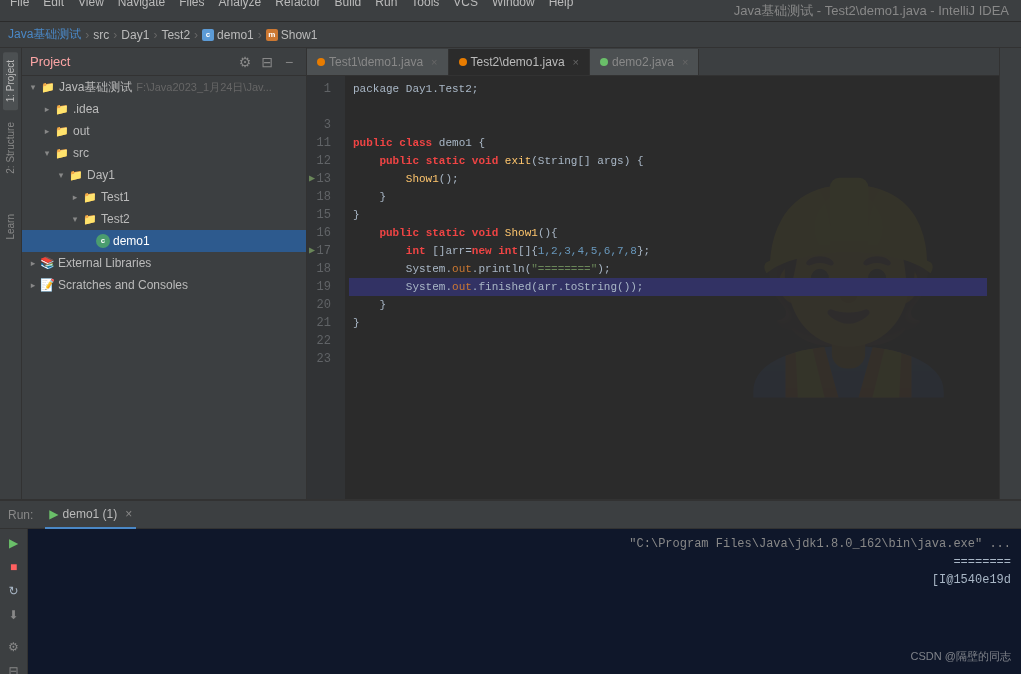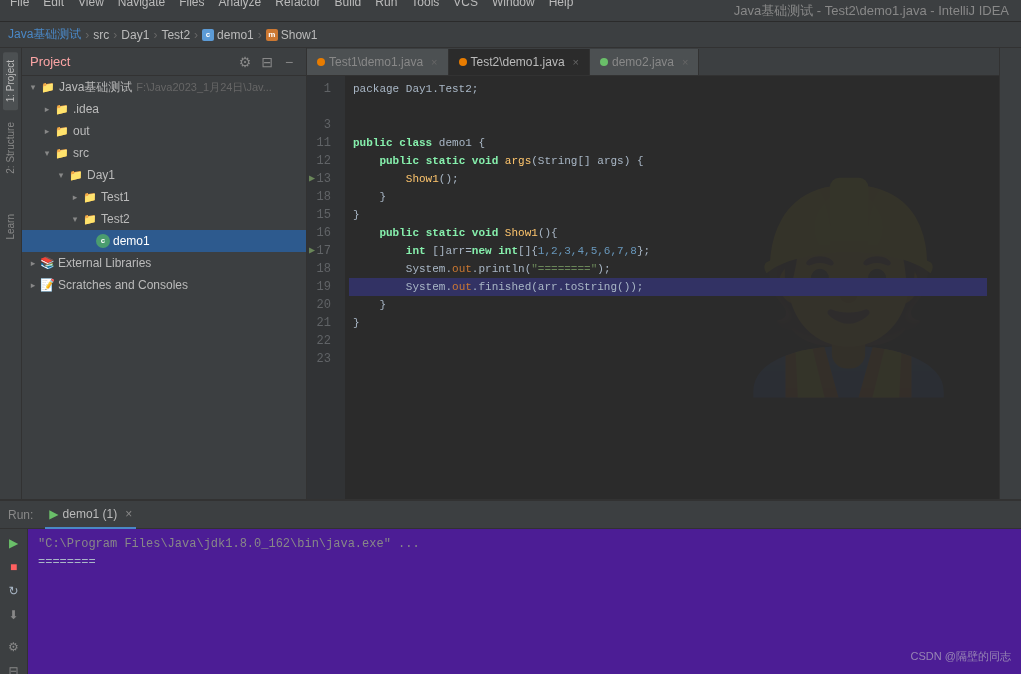--- a/index.html
+++ b/index.html
@@ -202,21 +202,21 @@
       padding: 4px 8px;
       font-family: 'Consolas', 'Courier New', monospace;
       font-size: 11px;
       line-height: 18px;
       overflow: auto;
       position: relative;
     }
     .code-line { height: 18px; white-space: pre; display: flex; align-items: center; }
 
     
-    .kw { color: #86efac; font-weight: bold; }
+    .kw { color: #ef4444; font-weight: bold; }
     .cls { color: #a9b7c6; }
     .fn { color: #ffc66d; }
     .str { color: #6a8759; }
     .num { color: #6897bb; }
     .cmt { color: #808080; font-style: italic; }
     .cmt-tag { color: #629755; font-style: italic; }
     .plain { color: #a9b7c6; }
     .out-kw { color: #cc7832; }
 
     
@@ -230,24 +230,25 @@
       pointer-events: none;
       display: flex;
       align-items: center;
       justify-content: center;
       font-size: 120px;
     }
 
     
     .bottom-panel {
       height: 175px;
-      background: #4c1d95;
+      background: #0f172a;
       border-top: 2px solid #323232;
       display: flex;
       flex-direction: column;
+      text-align: right;
     }
     .bottom-tab-bar {
       background: #3c3f41;
       height: 28px;
       display: flex;
       align-items: center;
       padding: 0 8px;
       gap: 8px;
       border-bottom: 1px solid #323232;
     }
@@ -486,21 +487,21 @@
           <div class="line-num">21</div>
           <div class="line-num">22</div>
           <div class="line-num">23</div>
         </div>
 
         <div class="code-content">
           <div class="code-line"><span class="plain">package Day1.Test2;</span></div>
           <div class="code-line">&nbsp;</div>
           <div class="code-line">&nbsp;</div>
           <div class="code-line"><span class="kw">public </span><span class="kw">class </span><span class="cls">demo1 {</span></div>
-          <div class="code-line"><span class="plain">    </span><span class="kw">public </span><span class="kw">static </span><span class="kw">void </span><span class="fn">args</span><span class="plain">(String[] args) {</span></div>
+          <div class="code-line"><span class="plain">    </span><span class="kw">public </span><span class="kw">static </span><span class="kw">void </span><span class="fn">exit</span><span class="plain">(String[] args) {</span></div>
           <div class="code-line"><span class="plain">        </span><span class="fn">Show1</span><span class="plain">();</span></div>
           <div class="code-line"><span class="plain">    }</span></div>
           <div class="code-line"><span class="plain">}</span></div>
           <div class="code-line"><span class="plain">    </span><span class="kw">public </span><span class="kw">static </span><span class="kw">void </span><span class="fn">Show1</span><span class="plain">(){</span></div>
           <div class="code-line"><span class="plain">        </span><span class="kw">int </span><span class="plain">[]arr=</span><span class="kw">new </span><span class="kw">int</span><span class="plain">[]{</span><span class="num">1,2,3,4,5,6,7,8</span><span class="plain">};</span></div>
           <div class="code-line"><span class="plain">        System.</span><span class="out-kw">out</span><span class="plain">.println(</span><span class="str">"========"</span><span class="plain">);</span></div>
           <div class="code-line" style="background:#323264; display:inline-block; min-width:100%; padding: 0 4px; margin-left:-4px;"><span class="plain">        System.</span><span class="out-kw">out</span><span class="plain">.finished(arr.toString());</span></div>
           <div class="code-line"><span class="plain">    }</span></div>
           <div class="code-line"><span class="plain">}</span></div>
           <div class="code-line">&nbsp;</div>
@@ -527,19 +528,20 @@
         <div class="run-btn red" title="Stop">■</div>
         <div class="run-btn" title="Rerun" style="color:#a9b7c6;">↻</div>
         <div class="run-btn" title="Scroll to end">⬇</div>
         <div class="run-btn" title="Settings" style="margin-top:8px;">⚙</div>
         <div class="run-btn" title="Layout">⊟</div>
 
       </div>
       <div class="run-output">
         <div class="output-line output-gray">"C:\Program Files\Java\jdk1.8.0_162\bin\java.exe" ...</div>
         <div class="output-line">========</div>
+        <div class="output-line">[I@1540e19d</div>
         <div class="output-line">&nbsp;</div>
       </div>
     </div>
   </div>
 </div>
 
 <div class="watermark">CSDN @隔壁的同志</div>
 
 </body></html>

